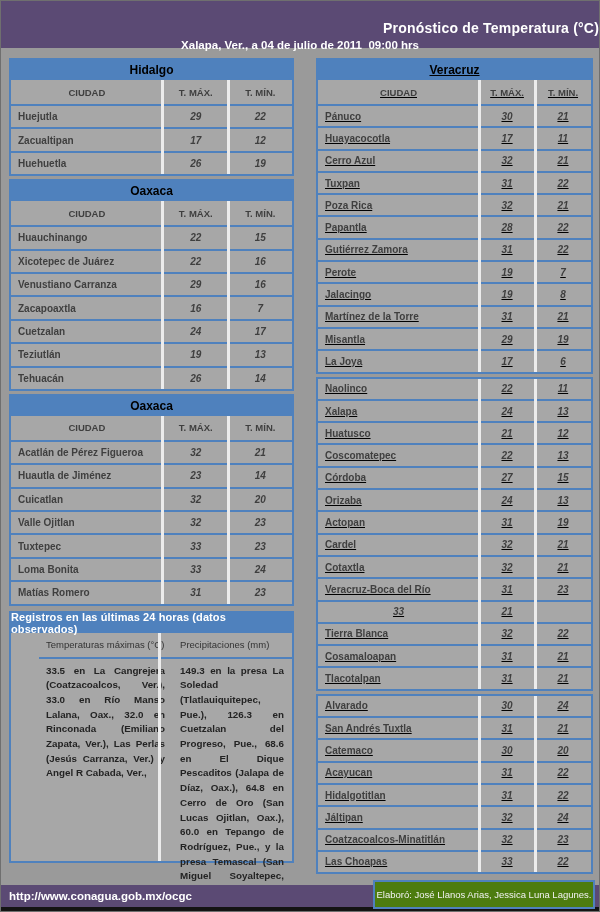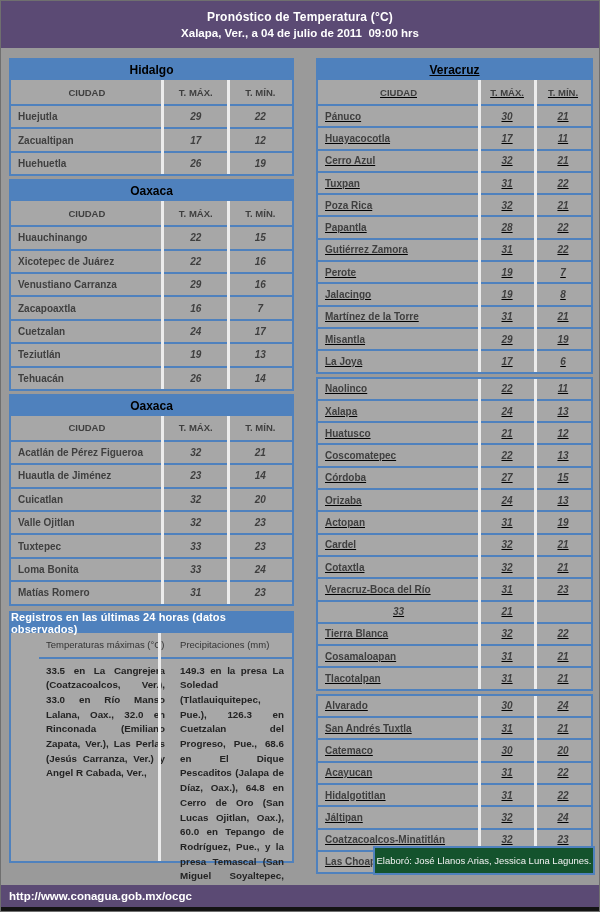--- a/index.html
+++ b/index.html
@@ -3,21 +3,21 @@
 <meta charset="utf-8">
 <style>
   html,body{margin:0;padding:0;}
   body{font-family:"Liberation Sans","DejaVu Sans",sans-serif;}
   .page{position:relative;width:600px;height:912px;overflow:hidden;
         background:var(--page_gray,#9a9a9a);box-sizing:border-box;border:1px solid #6f6f6f;}
 
   
   .banner{position:absolute;top:0;left:0;right:0;height:47px;background:var(--purple,#5b4a74);
           color:#fff;text-align:center;}
-  .banner .title{font-size:12px;font-weight:bold;padding-top:9px;letter-spacing:.2px;}
+  .banner .title{font-size:14px;font-weight:bold;padding-top:19px;letter-spacing:.2px;text-align:right;}
   .banner .subtitle{font-size:11.5px;font-weight:bold;margin-top:3px;white-space:pre;}
 
   
   .col-left{position:absolute;left:8px;top:57px;width:285px;}
   .col-right{position:absolute;left:315px;top:57px;width:277px;text-decoration:underline;}
 
   
   .segment{border:2px solid var(--blue,#4f81bd);background:var(--cell_gray,#a7a7a7);}
   .segment + .segment{margin-top:3px;}
   .statebar{height:20px;background:var(--blue,#4f81bd);color:#000000;font-weight:bold;
@@ -43,21 +43,21 @@
   .rhead{height:26px;display:flex;align-items:center;padding-left:7px;font-size:9.5px;
          color:#333;border-bottom:2px solid var(--blue,#4f81bd);box-sizing:border-box;}
   .rtext{height:202px;padding:5px 8px 0 7px;font-size:9.8px;font-weight:bold;line-height:1.5;
          color:#232323;text-align:justify;box-sizing:border-box;}
 
   
   .footer{position:absolute;left:0;right:0;top:884px;height:22px;background:var(--purple,#5b4a74);}
   .footer .url{position:absolute;left:8px;top:0;height:22px;display:flex;align-items:center;
                color:#fff;font-weight:bold;font-size:11.5px;}
   .bottom-strip{position:absolute;left:0;right:0;top:906px;height:6px;background:#141414;}
-  .credit-box{position:absolute;left:372px;top:845px;width:218px;height:25px;background:#14532d;
+  .credit-box{position:absolute;left:372px;top:879px;width:218px;height:25px;background:#4d7c0f;
               border:2px solid var(--blue,#4f81bd);display:flex;align-items:center;justify-content:center;
               color:#f2f2f2;font-size:9.5px;z-index:5;}
 </style>
 </head>
 <body>
 
 <div class="page">
 
   <div class="banner">
     <div class="title">Pronóstico de Temperatura (°C)</div>

